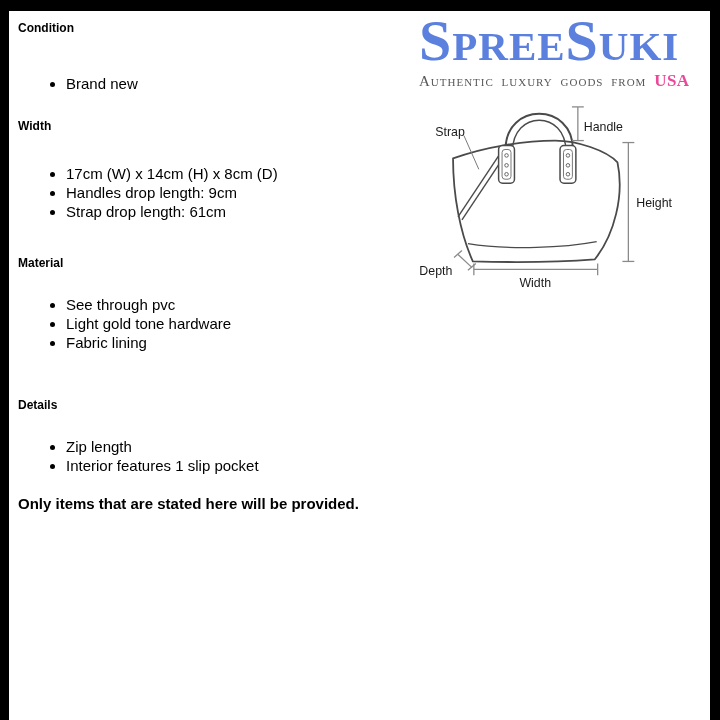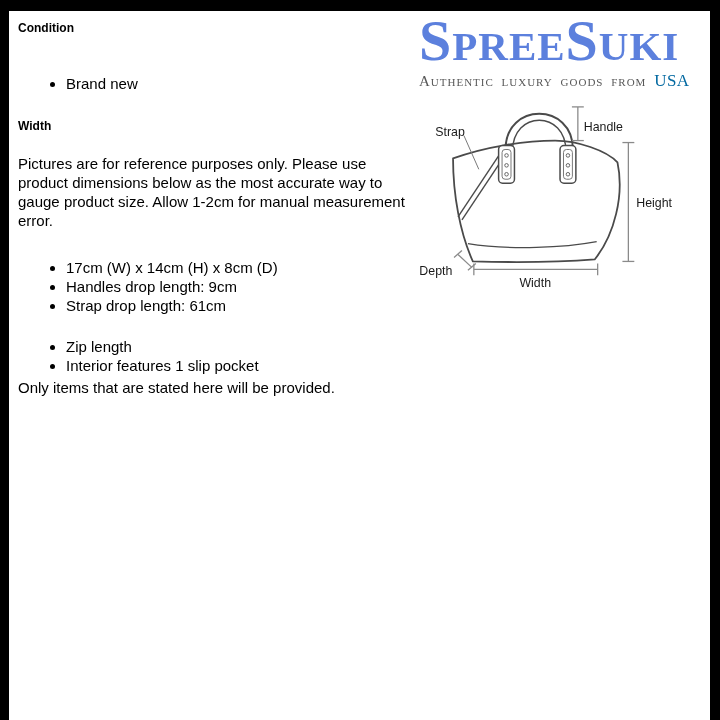--- a/index.html
+++ b/index.html
@@ -42,23 +42,23 @@
     font-variant: small-caps;
     font-size: 15px;
     line-height: 18px;
     letter-spacing: 1px;
     word-spacing: 3px;
     color: #585858;
     white-space: nowrap;
     margin-top: 2px;
   }
   .tagline .em {
-    font-weight: normal;
+    font-weight: bold;
     font-size: 17px;
-    color: #0369a1;
+    color: #ec4899;
     letter-spacing: 0.5px;
   }
   .diagram-wrap { padding-left: 10px; margin-top: 6px; }
   .diagram-label {
     font-family: "Liberation Sans", sans-serif;
     font-size: 12.5px;
     fill: #1a1a1a;
   }
 
   
@@ -73,21 +73,21 @@
   .h-material { margin-top: 33px; }
   .h-details  { margin-top: 44px; }
   .h-what     { margin-top: 22px; }
 
   .ul { margin: 22px 0 0 0; padding-left: 48px; list-style: disc; }
   .ul-a { margin-top: 36px; }
   .ul-b { margin-top: 28px; }
   .ul li { line-height: 19px; }
 
   .p-size   { margin-top: 18px; max-width: 390px; }
-  .p-footer { margin-top: 3px; }
+  .p-footer { margin-top: 19px; font-weight: bold; }
 </style>
 </head>
 <body>
 
 <div class="page">
 
   <div class="right-col">
 
     <div class="logo">
       <span class="brand">SpreeSuki</span>
@@ -170,30 +170,38 @@
 
     <section>
       <h3 class="h h-first">Condition</h3>
       <ul class="ul ul-a">
         <li>Brand new</li>
       </ul>
     </section>
 
     <section>
       <h3 class="h">Width</h3>
-      <p class="p-size">Pictures are for reference purposes only. Please use product dimensions below as the most accurate way to gauge product size. Allow 1-2cm for manual measurement error.</p>
       <ul class="ul ul-b">
         <li>17cm (W) x 14cm (H) x 8cm (D)</li>
         <li>Handles drop length: 9cm</li>
         <li>Strap drop length: 61cm</li>
       </ul>
     </section>
 
-
-    <section>
+    <section>
+      <h3 class="h h-material">Material</h3>
+      <ul class="ul">
+        <li>See through pvc</li>
+        <li>Light gold tone hardware</li>
+        <li>Fabric lining</li>
+      </ul>
+    </section>
+
+    <section>
+      <h3 class="h h-details">Details</h3>
       <ul class="ul">
         <li>Zip length</li>
         <li>Interior features 1 slip pocket</li>
       </ul>
     </section>
 
 
     <p class="p-footer">Only items that are stated here will be provided.</p>
   </div>
 

